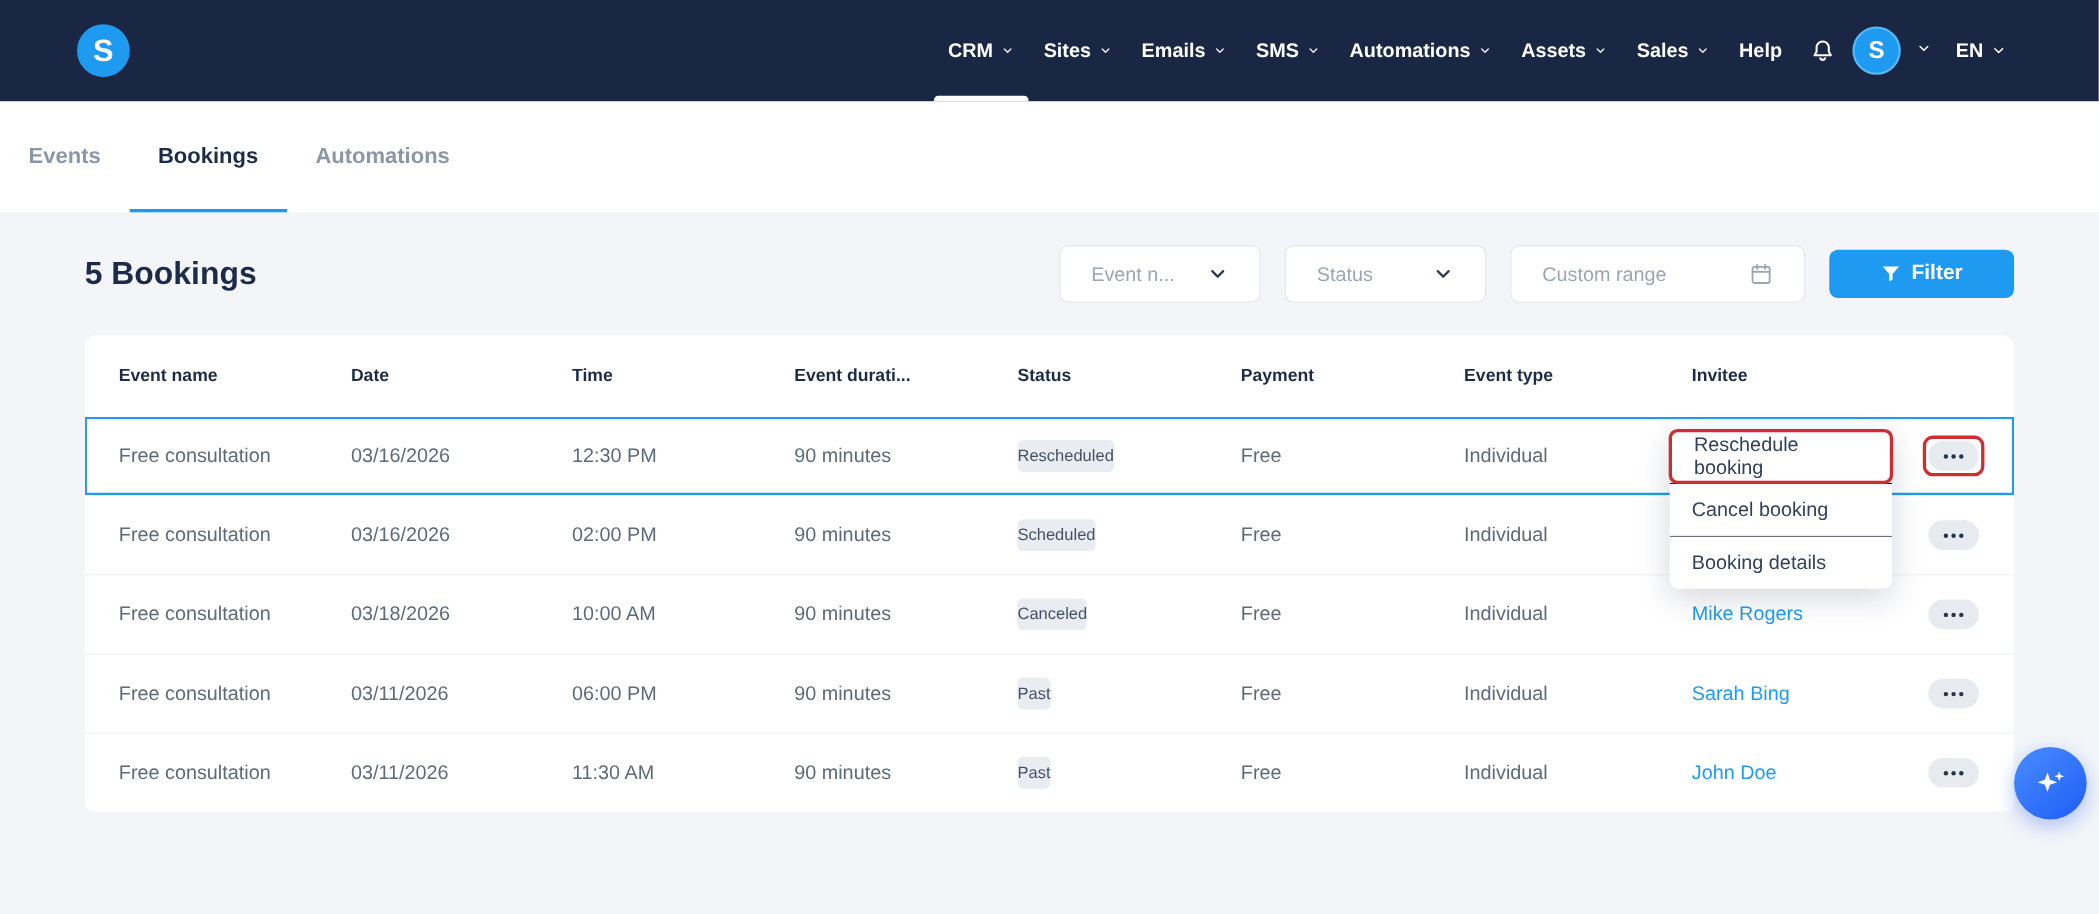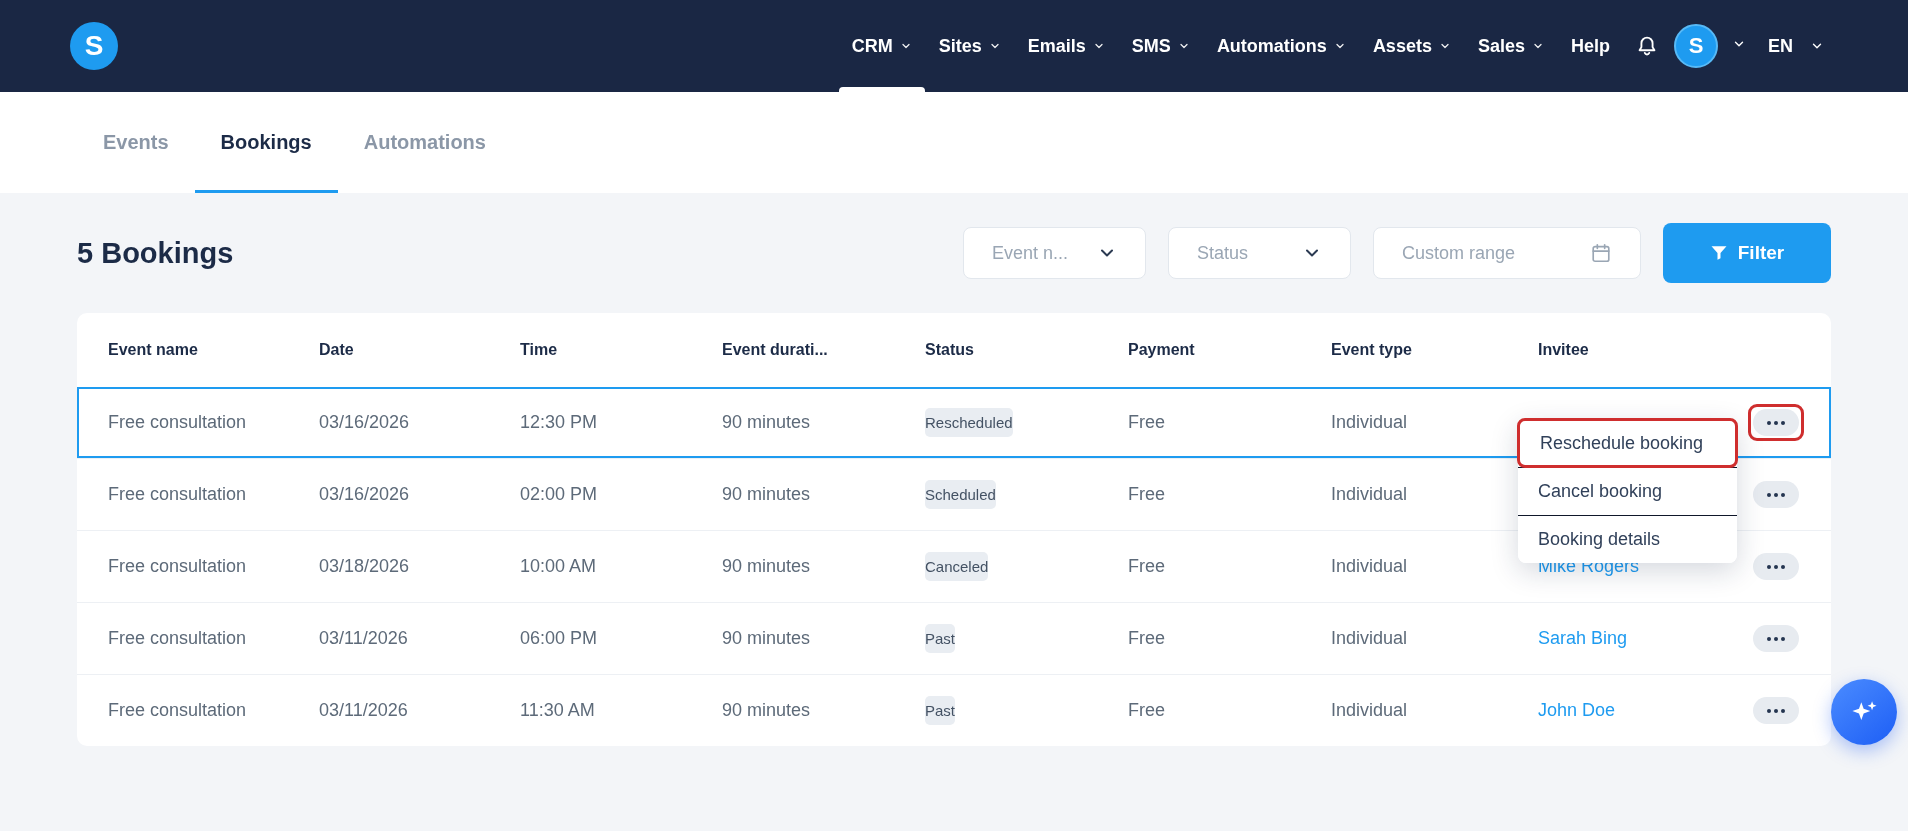--- a/index.html
+++ b/index.html
@@ -16,52 +16,52 @@
   
   .navbar{height:92px;background:var(--navbar);display:flex;align-items:center;padding:0 84px 0 70px;position:relative;}
   .logo{width:48px;height:48px;border-radius:50%;background:var(--accent);color:#fff;font-weight:bold;font-size:28px;display:flex;align-items:center;justify-content:center;cursor:pointer;}
   .nav-items{margin-left:auto;display:flex;align-items:stretch;gap:27px;height:100%;}
   .nav-item{display:flex;align-items:center;gap:7px;color:#fff;font-size:18px;font-weight:700;position:relative;cursor:pointer;}
   .nav-item.active::after{content:"";position:absolute;left:-13px;right:-13px;bottom:0;height:5px;background:#fff;border-radius:4px 4px 0 0;}
   .nav-item svg{opacity:.92;}
   .nav-right{display:flex;align-items:center;gap:14px;margin-left:24px;}
   .bell{cursor:pointer;display:flex;align-items:center;}
   .avatar{width:44px;height:44px;border-radius:50%;background:var(--accent);border:2px solid #57b9f6;color:#fff;font-weight:bold;font-size:22px;display:flex;align-items:center;justify-content:center;cursor:pointer;}
-  .lang{display:flex;align-items:center;gap:17px;color:#fff;font-weight:700;font-size:18px;cursor:pointer;margin-left:8px;}
-  
-  .tabbar{height:101px;background:#fff;display:flex;align-items:stretch;padding-left:77px;}
+  .lang{display:flex;align-items:center;gap:7px;color:#fff;font-weight:700;font-size:18px;cursor:pointer;margin-left:8px;}
+  
+  .tabbar{height:101px;background:#fff;display:flex;align-items:stretch;}
   .tab{display:flex;align-items:center;padding:0 26px;font-size:20px;font-weight:700;color:#8b97a7;position:relative;cursor:pointer;}
   .tab.active{color:var(--heading);}
   .tab.active::after{content:"";position:absolute;left:0;right:0;bottom:0;height:3px;background:var(--accent);}
   
   .toolbar{display:flex;align-items:center;margin:30px 77px;}
   .heading{font-size:29px;font-weight:700;color:var(--heading);}
   .controls{margin-left:auto;display:flex;align-items:center;gap:22px;}
   .select,.daterange{height:52px;background:#fff;border:1px solid #e2e7ed;border-radius:8px;display:flex;align-items:center;padding:0 28px;color:#9aa6b4;font-size:18px;cursor:pointer;}
   .select{width:183px;}
   .daterange{width:268px;}
   .grow{flex:1;overflow:hidden;white-space:nowrap;text-overflow:ellipsis;}
-  .filter-btn{width:168px;height:60px;border-radius:8px;background:var(--accent);color:#fff;font-weight:700;font-size:19px;display:flex;align-items:center;justify-content:center;gap:10px;border:none;cursor:pointer;}
+  .filter-btn{width:168px;height:44px;border-radius:8px;background:var(--accent);color:#fff;font-weight:700;font-size:19px;display:flex;align-items:center;justify-content:center;gap:10px;border:none;cursor:pointer;}
   
   .card{margin:0 77px;background:#fff;border-radius:10px;position:relative;}
   .trow{display:grid;grid-template-columns:242px 201px 202px 203px 203px 203px 207px 210px 1fr;align-items:center;height:72px;border-top:1px solid #edf0f4;}
   .trow.thead{height:73px;border-top:none;}
   .trow.selected{box-shadow:inset 0 0 0 2px var(--accent);border-top-color:transparent;}
   .cell{font-size:18px;color:#5d6a79;}
   .cell:first-child{padding-left:31px;}
   .th{font-size:16px;font-weight:700;color:var(--heading);}
   .badge{display:inline-block;background:#e9edf2;color:#445264;font-size:15px;padding:6px 0;border-radius:5px;}
   .link{color:var(--link);cursor:pointer;}
   .action-cell{display:flex;align-items:center;}
   .action-wrap{display:inline-flex;border:3px solid transparent;border-radius:9px;padding:2px;}
   .action-wrap.red-wrap{border-color:var(--annotation);}
   .pill{width:46px;height:27px;border-radius:14px;background:#e7ebf0;display:flex;align-items:center;justify-content:center;gap:3px;cursor:pointer;}
   .pill i{width:4px;height:4px;border-radius:50%;background:#243550;display:block;}
   
-  .menu{position:absolute;left:1441px;top:106px;width:219px;background:#fff;border-radius:8px;box-shadow:0 8px 28px rgba(22,40,74,.18);z-index:5;}
+  .menu{position:absolute;left:1441px;top:86px;width:202px;background:#fff;border-radius:8px;box-shadow:0 8px 28px rgba(22,40,74,.18);z-index:5;}
   .menu-item{height:48px;display:flex;align-items:center;padding:0 20px;font-size:18px;color:#31415a;cursor:pointer;border-top:1px solid #0f172a;background:#fff;}
   .menu-item:first-child{border-top:none;border-radius:8px 8px 0 0;}
   .menu-item:last-child{border-radius:0 0 8px 8px;}
   .menu-item.annotated{border:3px solid var(--annotation);border-radius:8px;margin:-1px;height:50px;position:relative;z-index:2;}
   
   .fab{position:absolute;left:1831px;top:679px;width:66px;height:66px;border-radius:50%;
     background:linear-gradient(140deg,#4b8cff,#1d5ef5);display:flex;align-items:center;justify-content:center;
     box-shadow:0 6px 18px rgba(30,90,240,.35);cursor:pointer;z-index:6;}
 </style>
 </head>

